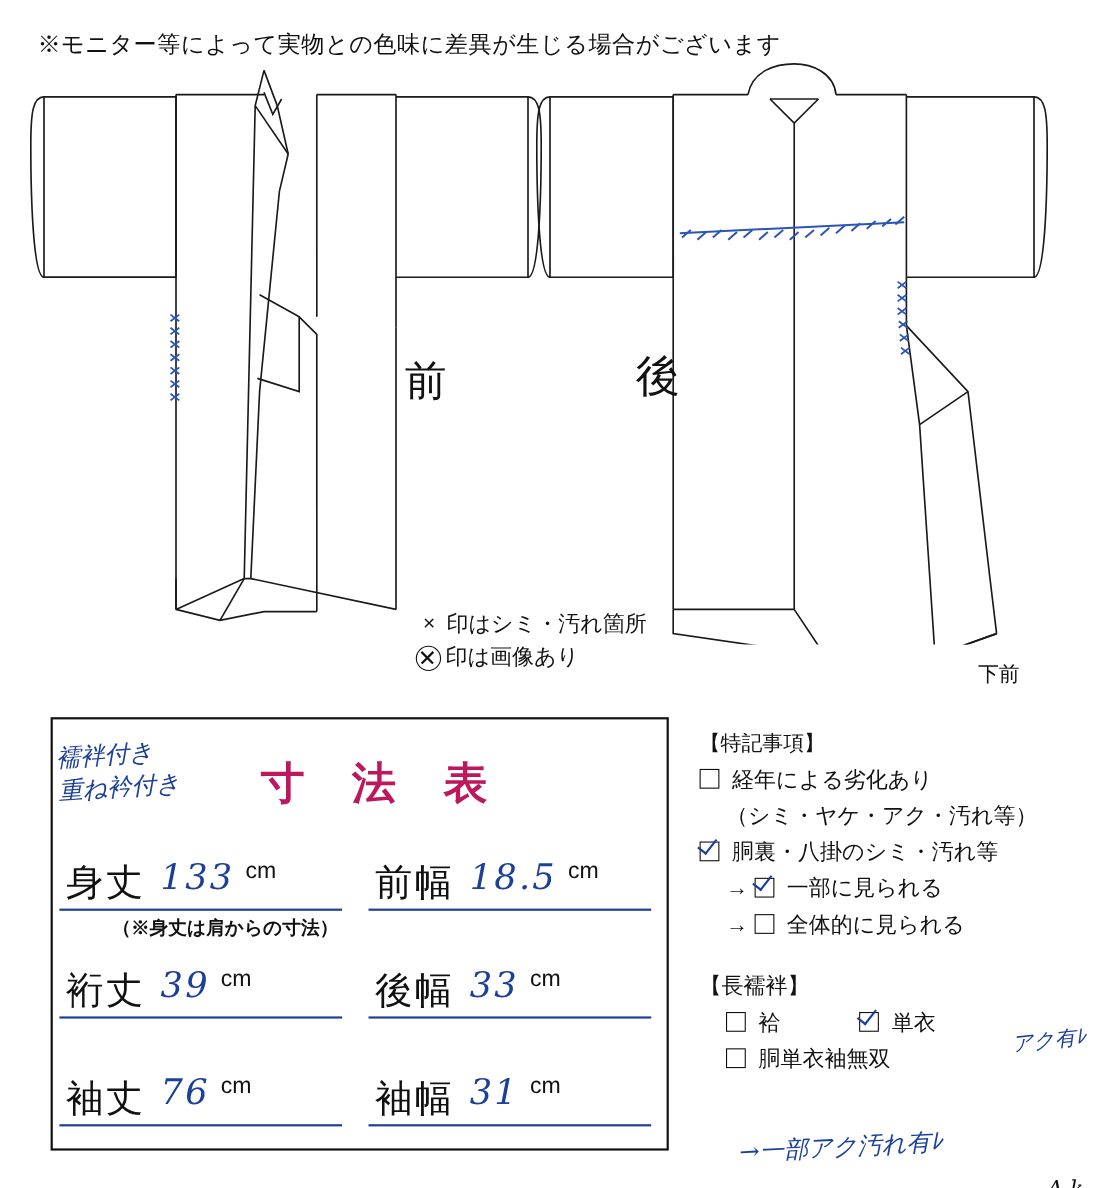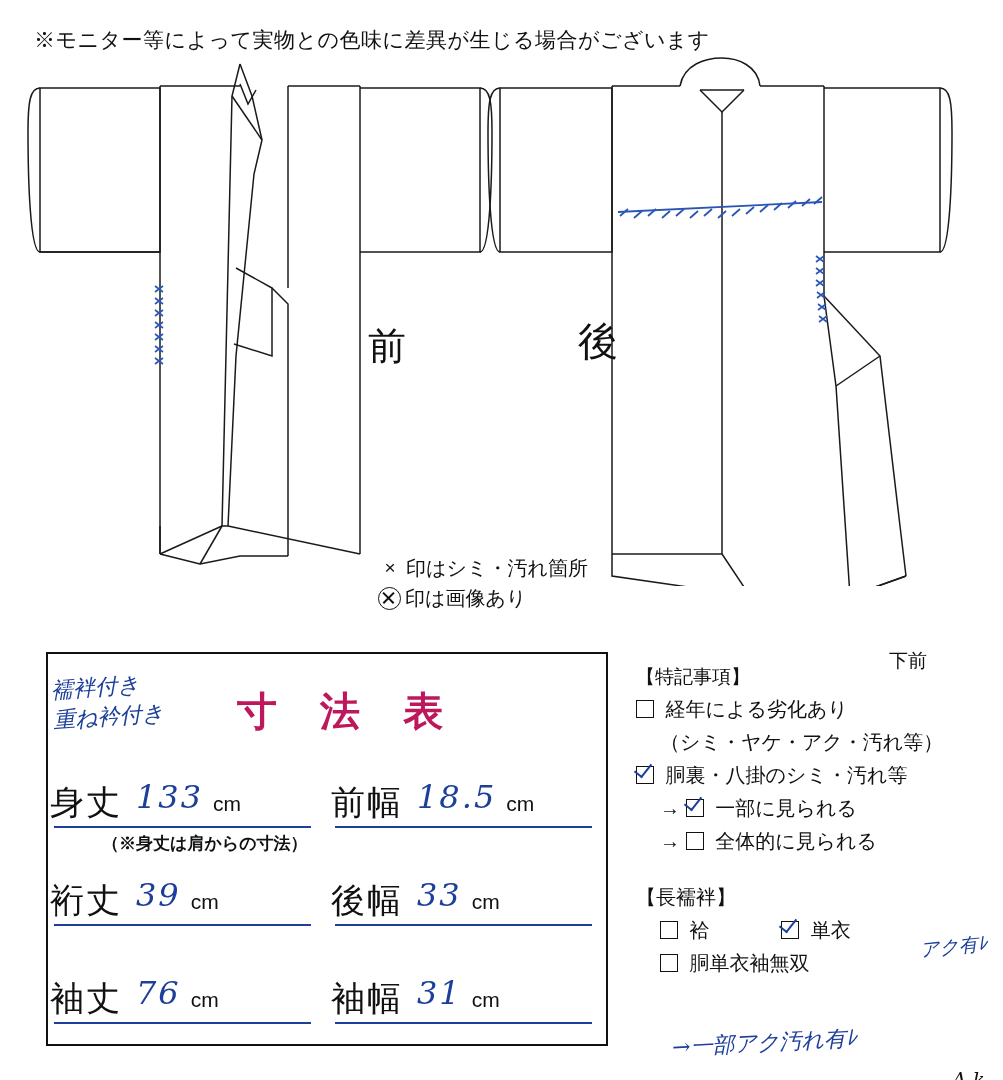--- a/index.html
+++ b/index.html
@@ -56,21 +56,20 @@
     top: 258px;
     font-size: 40px;
     color: #111;
   }
   .label-shitamae {
     position: absolute;
     left: 889px;
     top: 544px;
     font-size: 19px;
     color: #111;
-    margin-top: 48px;
   }
 
   .legend {
     position: absolute;
     left: 378px;
     top: 497px;
     font-size: 20px;
     line-height: 30px;
     color: #111;
   }
@@ -142,21 +141,21 @@
   }
   .mrow {
     display: flex;
     height: 98px;
     position: relative;
   }
   .cell {
     position: relative;
     flex: 0 0 50%;
     box-sizing: border-box;
-    padding-left: 4px;
+    padding-left: 14px;
     display: flex;
     align-items: flex-start;
   }
   .cell .lbl {
     font-size: 34px;
     letter-spacing: 2px;
     color: #111;
     margin-top: 10px;
   }
   .cell .val {
@@ -164,21 +163,21 @@
     color: #1c3f99;
     font-family: "DejaVu Serif", serif;
     font-style: italic;
     margin-top: 8px;
     margin-left: 14px;
     letter-spacing: 2px;
   }
   .cell .unit {
     font-size: 21px;
     color: #111;
-    margin-top: 22px;
+    margin-top: 10px;
     margin-left: 10px;
   }
   .cell .rule {
     position: absolute;
     left: 8px;
     right: 16px;
     top: 56px;
     height: 2px;
     background: #1c3f99;
   }

